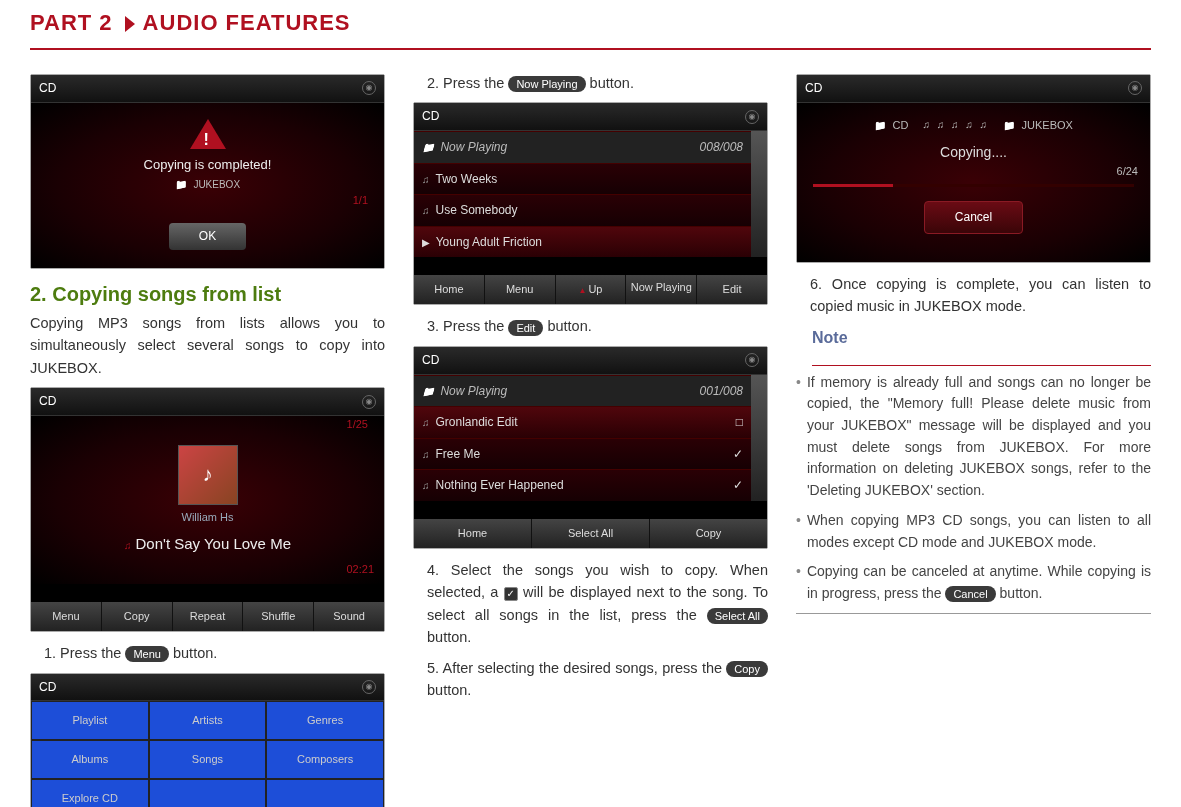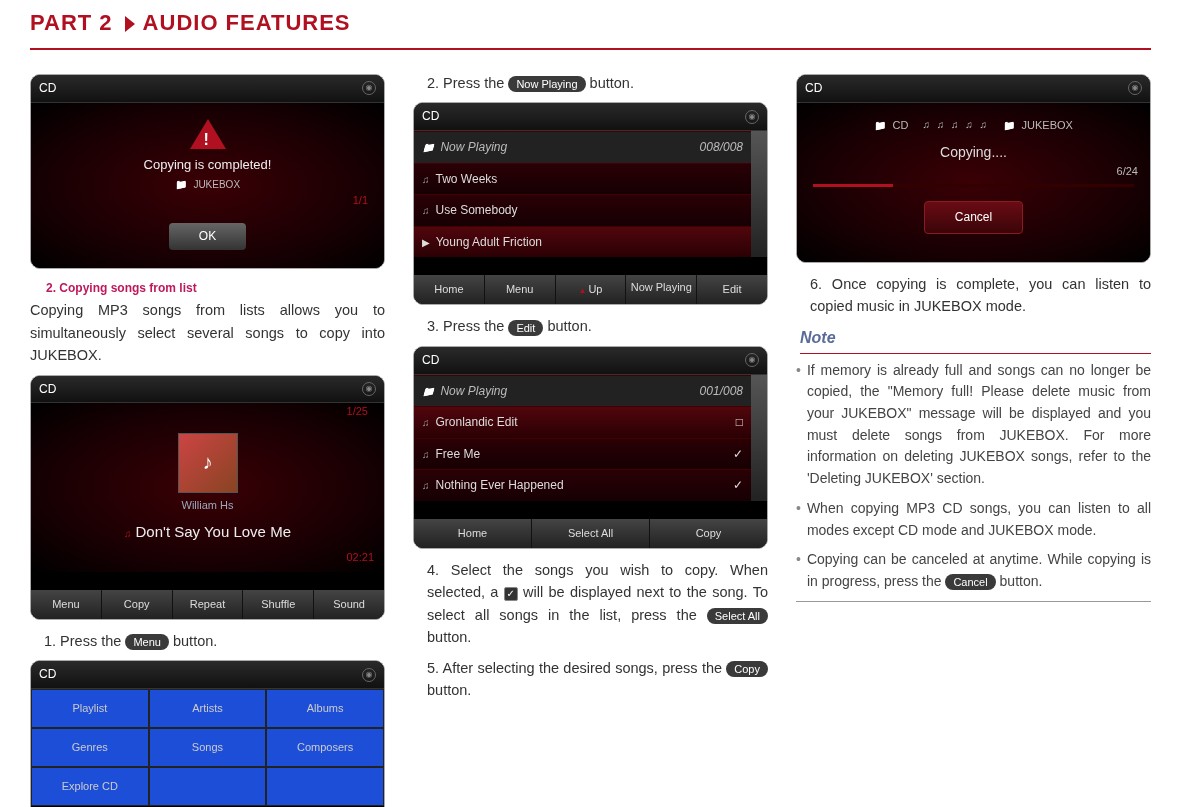--- a/index.html
+++ b/index.html
@@ -3,34 +3,34 @@
 <meta charset="utf-8">
 <style>
   * { box-sizing: border-box; margin: 0; padding: 0; }
   body { font-family: Arial, Helvetica, sans-serif; background: #fff; color: #222; width: 1181px; padding: 10px 30px 20px 30px; }
   .header-bar { display: flex; align-items: baseline; border-bottom: 2px solid #b01020; margin-bottom: 18px; padding-bottom: 12px; }
   .part-tag { color: #b01020; font-weight: 700; font-size: 22px; letter-spacing: 1px; margin-right: 12px; }
   .part-sep { display:inline-block; width:0; height:0; border-top:8px solid transparent; border-bottom:8px solid transparent; border-left:10px solid #b01020; margin-right:8px; position:relative; top:2px; }
   .section-title { color: #b01020; font-weight: 700; font-size: 22px; letter-spacing: 1px; }
   .columns { display: flex; gap: 28px; }
   .col { flex: 1; font-size: 14.5px; line-height: 1.55; color: #333; }
-  .img-frame { border: 1px solid #aaa; background: #000; border-radius: 10px; margin: 6px 0 10px 0; overflow: hidden; }
+  .img-frame { border: 1px solid #aaa; background: #000; border-radius: 2px; margin: 6px 0 10px 0; overflow: hidden; }
   .cd-title { background: linear-gradient(#2a2a2a,#111); color:#fff; font-size:12px; padding:4px 8px; border-bottom:1px solid #333; display:flex; justify-content:space-between; align-items:center; }
   .cd-body { background: radial-gradient(ellipse at center, #3a0005 0%, #1a0003 60%, #000 100%); color:#ddd; font-size:12px; text-align:center; }
   .bottom-bar { display:flex; background:linear-gradient(#444,#222);margin-top:18px; }
   .bottom-bar div { flex:1; text-align:center; padding:6px 2px; color:#ddd; font-size:11px; border-right:1px solid #111; }
   .bottom-bar div:last-child { border-right:none; }
   .ok-btn { display:inline-block; background:linear-gradient(#666,#333); color:#fff; padding:4px 30px; border-radius:4px; margin:10px auto; font-size:12px; }
   .cancel-btn { display:inline-block; background:linear-gradient(#6a0b14,#3a0508); color:#fff; padding:6px 30px; border-radius:4px; margin:14px auto; font-size:12px; border:1px solid #8a1a24; }
-  .subhead { font-weight:700; font-size:12px; margin: 8px 0 2px 16px; color:#be185d; }
+  .subhead { font-weight:700; font-size:20px; margin: 8px 0 2px 0; color:#4d7c0f; }
   .inline-btn { display:inline-block; background:#3a3a3a; color:#fff; font-size:11px; padding:1px 8px; border-radius:8px; vertical-align:middle; line-height:14px; }
   .inline-check { display:inline-block; width:14px; height:14px; border:1px solid #888; background:#333; color:#fff; font-size:10px; line-height:12px; text-align:center; vertical-align:middle; border-radius:2px; }
   .list-row { display:flex; align-items:center; background:linear-gradient(#2a0005,#160003); border-top:1px solid #400; padding:6px 8px; color:#ddd; font-size:12px; justify-content:space-between; }
   .list-row.header { background:#222; color:#bbb; font-style:italic; }
-  .note-head { color:#5a6b9a; font-style:italic; font-weight:700; font-size:16px; border-bottom:1px solid #b01020; padding-bottom:2px; margin:8px 0 6px 4px; }
+  .note-head { color:#5a6b9a; font-weight:700; font-size:16px; border-bottom:1px solid #b01020; padding-bottom:14px; margin:8px 0 6px 16px; }
   .bullet { display:flex; margin-bottom:8px; }
   .bullet::before { content:"•"; color:#888; margin-right:6px; }
   .cat-grid { display:flex; flex-wrap:wrap; background:#1d4ed8; }
   .cat-cell { width:33.33%; text-align:center; padding:10px 4px; border:1px solid #222; color:#ccc; font-size:11px; }
   .musicnote { font-size:10px; color:#b01020; margin-right:4px; }
   .track-big { color:#eee; font-size:15px; padding:6px 0; }
   .artist { color:#9ab; font-size:11px; }
   .checkmark { color:#ddd; }
   .step { margin:4px 0 8px 0; padding-left:14px; }
   .up-icon::before { content:"▲"; font-size:8px; color:#b01020; margin-right:2px; }
@@ -111,22 +111,22 @@
     </div>
 
     <div class="img-frame">
       <div class="cd-title">
           <span>CD</span>
           <span class="m-badge">◉</span>
         </div>
       <div class="cat-grid">
         <div class="cat-cell">Playlist</div>
         <div class="cat-cell">Artists</div>
+        <div class="cat-cell">Genres</div>
         <div class="cat-cell">Albums</div>
-        <div class="cat-cell">Genres</div>
         <div class="cat-cell">Songs</div>
         <div class="cat-cell">Composers</div>
         <div class="cat-cell">Explore CD</div>
         <div class="cat-cell"></div>
         <div class="cat-cell"></div>
       </div>
       <div class="bottom-bar">
         <div>Home</div>
         <div>Menu</div>
         <div><span class="up-icon"></span><span>Up</span></div>

